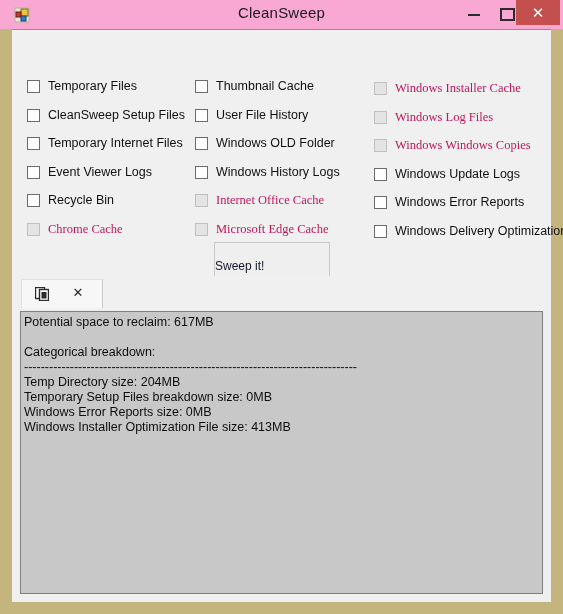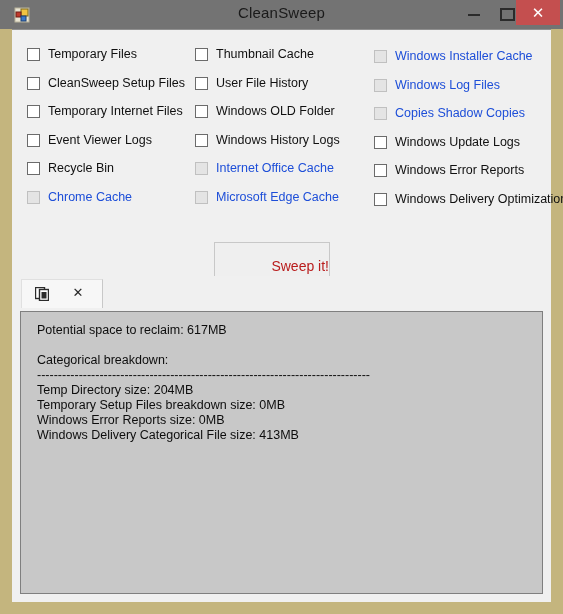--- a/index.html
+++ b/index.html
@@ -23,21 +23,21 @@
     background: #c4b57e;
     box-sizing: border-box;
   }
 
   
   .titlebar {
     position: absolute;
     left: 0; top: 0;
     width: 563px;
     height: 29px;
-    background: #737373;
+    background: #f9a8d4;
   }
   .app-icon {
     position: absolute;
     left: 14px; top: 6px;
     width: 18px; height: 18px;
   }
   .title-text {
     position: absolute;
     left: 0; top: 4px;
     width: 563px;
@@ -116,21 +116,21 @@
     color: #101010;
     padding: 2px 7px;
     cursor: default;
   }
   .menu-file { left: 16px; }
   .menu-options { left: 54px; }
 
   
   .cb-panel {
     position: absolute;
-    left: 0; top: 8px;
+    left: 0; top: 40px;
     width: 539px;
     height: 244px;
     background: #f0f0f0;
     text-align: center;
   }
   .cbrow {
     position: absolute;
     height: 18px;
     white-space: nowrap;
   }
@@ -147,34 +147,34 @@
     border-color: #c0c0c0;
     background: #e4e4e4;
   }
   .cblabel {
     position: absolute;
     left: 21px; top: 0px;
     font-size: 12.5px;
     color: #101010;
     line-height: 15px;
   }
-  .cblabel.disabled { color: #1d4ed8; }
+  .cblabel.disabled { color: #be185d; font-family: Liberation Serif, serif; }
 
   
   .sweep-btn {
     position: absolute;
     left: 202px; top: 212px;
     width: 116px; height: 48px;
     background: #efefef;
     border: 1px solid #c8c8c8;
     box-sizing: border-box;
-    color: #b91c1c;
-    font-size: 14px;
+    color: #0f172a;
+    font-size: 12px;
     line-height: 46px;
-    text-align: right;
+    text-align: left;
     font-family: "Liberation Sans", sans-serif;
     cursor: default;
   }
 
   
   .tabstrip {
     position: absolute;
     left: 0; top: 246px;
     width: 539px;
     height: 33px;
@@ -216,23 +216,22 @@
     width: 523px;
     height: 283px;
     background: #c8c8c8;
     border: 1px solid #7f7f7f;
     box-sizing: border-box;
     overflow: hidden;
     cursor: text;
   }
   .output-inner {
     position: absolute;
-    left: 16px; top: 3px;
+    left: 3px; top: 3px;
     width: 512px;
-    margin-top: 8px;
   }
   .outline {
     font-family: "Liberation Sans", sans-serif;
     font-size: 12.5px;
     line-height: 15px;
     color: #0d0d0d;
     white-space: pre;
     height: 15px;
   }
   .outline.rule {
@@ -324,21 +323,21 @@
         <div class="cbrow" style="left: 362px; top: 11px;">
           <span class="cbox disabled"></span>
           <span class="cblabel disabled">Windows Installer Cache</span>
         </div>
         <div class="cbrow" style="left: 362px; top: 39.6px;">
           <span class="cbox disabled"></span>
           <span class="cblabel disabled">Windows Log Files</span>
         </div>
         <div class="cbrow" style="left: 362px; top: 68.2px;">
           <span class="cbox disabled"></span>
-          <span class="cblabel disabled">Copies Shadow Copies</span>
+          <span class="cblabel disabled">Windows Windows Copies</span>
         </div>
         <div class="cbrow" style="left: 362px; top: 96.8px;">
           <span class="cbox"></span>
           <span class="cblabel">Windows Update Logs</span>
         </div>
         <div class="cbrow" style="left: 362px; top: 125.4px;">
           <span class="cbox"></span>
           <span class="cblabel">Windows Error Reports</span>
         </div>
         <div class="cbrow" style="left: 362px; top: 154px;">
@@ -364,18 +363,18 @@
 
     <div class="output">
       <div class="output-inner" id="output-inner">
           <div class="outline">Potential space to reclaim: 617MB</div>
           <div class="outline">&nbsp;</div>
           <div class="outline">Categorical breakdown:</div>
           <div class="outline rule">--------------------------------------------------------------------------------</div>
           <div class="outline">Temp Directory size: 204MB</div>
           <div class="outline">Temporary Setup Files breakdown size: 0MB</div>
           <div class="outline">Windows Error Reports size: 0MB</div>
-          <div class="outline">Windows Delivery Categorical File size: 413MB</div>
+          <div class="outline">Windows Installer Optimization File size: 413MB</div>
         </div>
     </div>
 
   </div>
 </div>
 
 </body></html>

